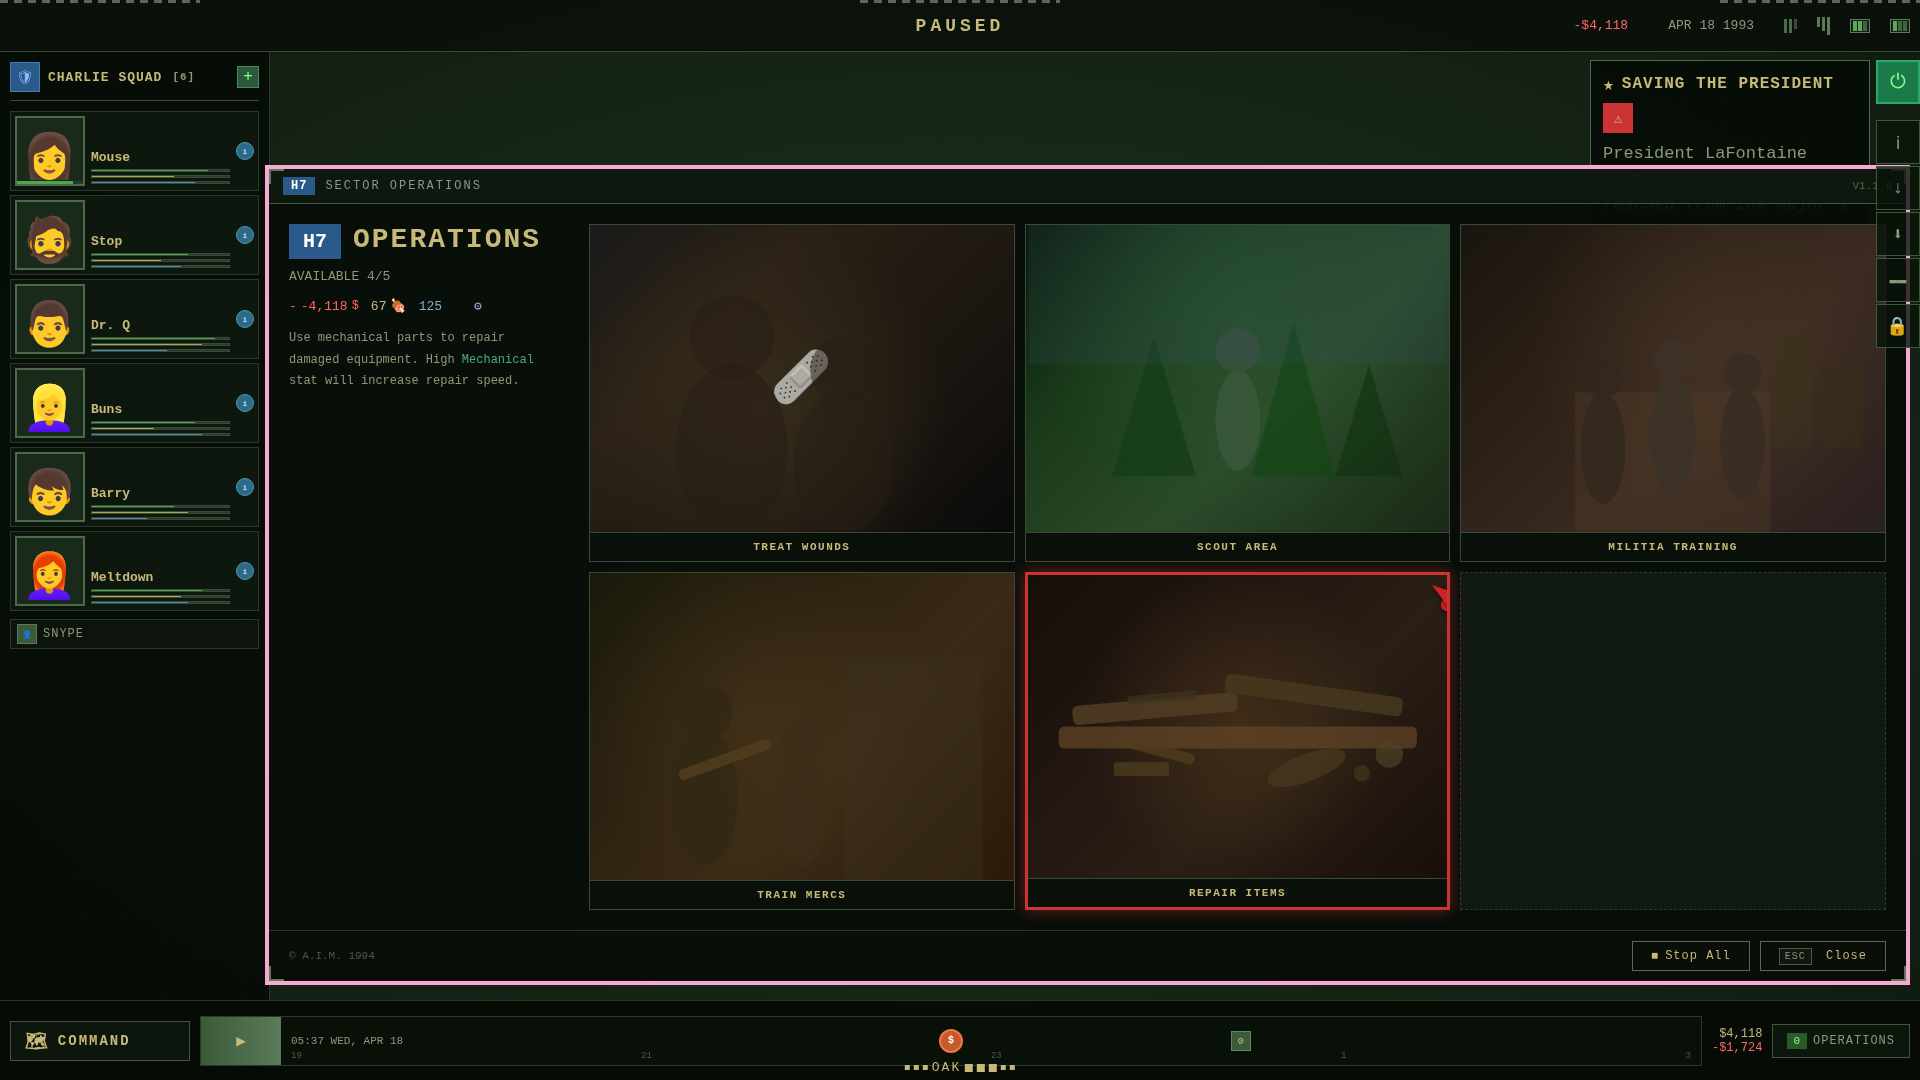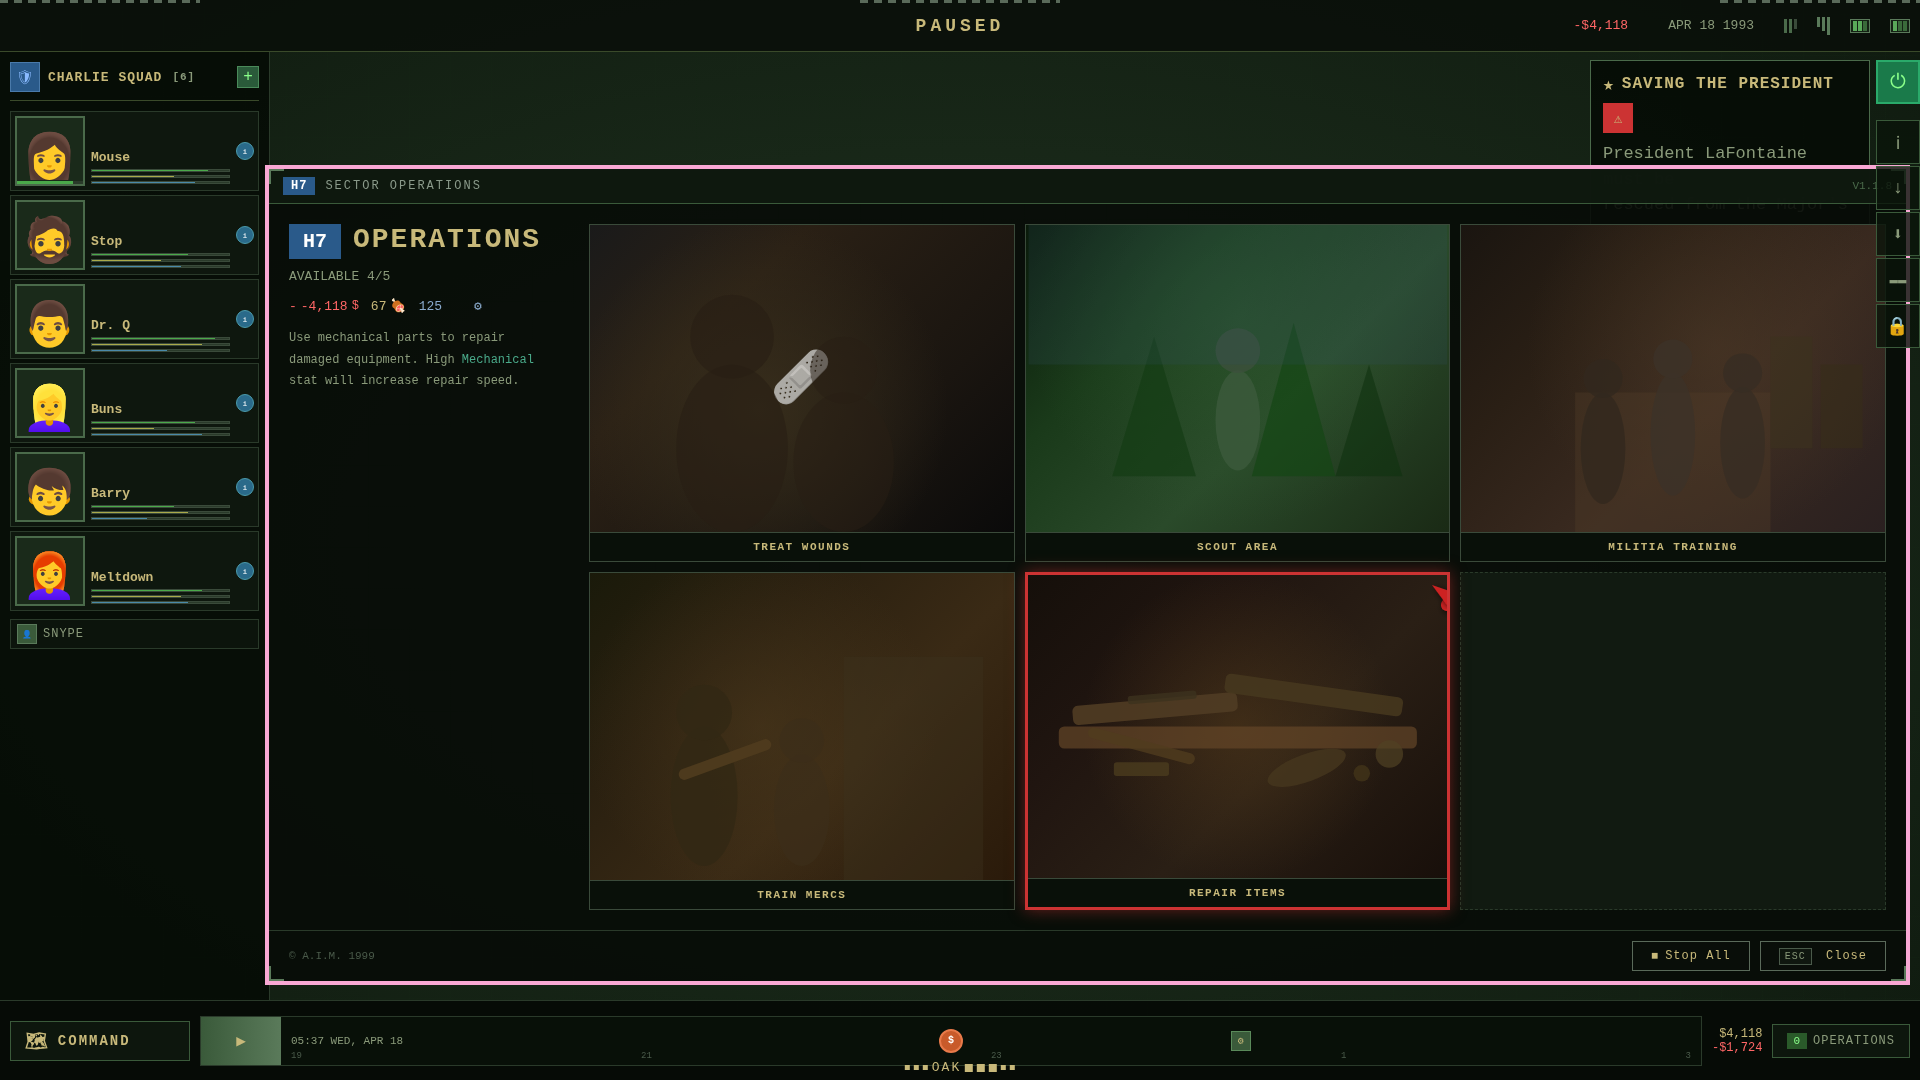--- a/index.html
+++ b/index.html
@@ -1039,21 +1039,21 @@
         </svg>
       </div>
 
       <div class="op-card" style="background:#111a11;border:1px dashed #2a3a2a;cursor:default">
       </div>
 
     </div>
   </div>
 
   <div class="ops-footer">
-    <span class="copyright">© A.I.M. 1999</span>
+    <span class="copyright">© A.I.M. 1994</span>
     <div class="footer-btns">
       <button class="stop-btn">
         <span style="font-size:14px">⏹</span>
         <span>Stop All</span>
       </button>
       <button class="close-btn">
         <span class="esc-label">ESC</span>
         <span style="margin-left:6px">Close</span>
       </button>
     </div>

